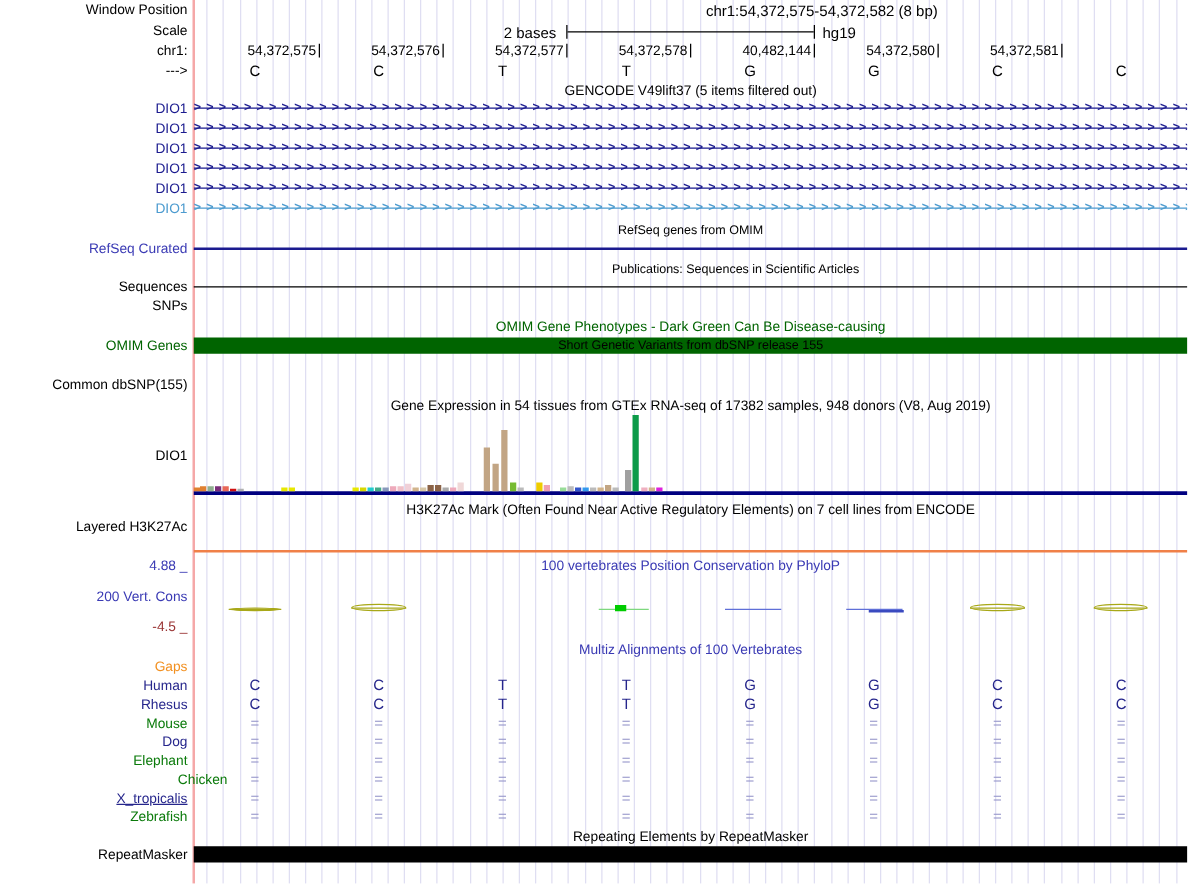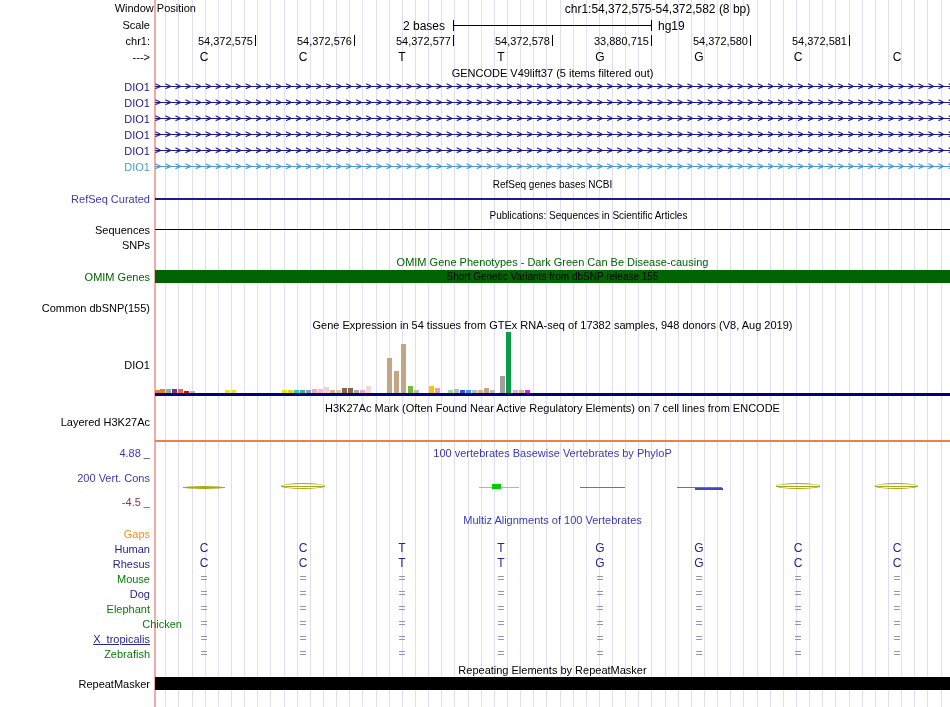--- a/index.html
+++ b/index.html
@@ -96,21 +96,21 @@
 
   <div class="hdr" style="left:530px;width:255px;top:2px;">chr1:54,372,575-54,372,582 (8 bp)</div>
 
   <div class="hdr" style="left:300px;width:145px;top:19px;text-align:right;">2 bases</div>
   <div class="scale-bracket" style="left:453px;width:197px;top:20px;height:11px;">
       <div class="mid"></div>
     </div>
   <div class="hdr" style="left:658px;width:60px;top:19px;text-align:left;">hg19</div>
 
   <div id="dyn-layer">
-      <div class="side-label" style="top: 1px; color: rgb(0, 0, 0); padding-left: 46px;">Window Position</div>
+      <div class="side-label" style="top: 1px; color: rgb(0, 0, 0);">Window Position</div>
       <div class="side-label" style="top: 18px; color: rgb(0, 0, 0);">Scale</div>
       <div class="side-label" style="top: 34px; color: rgb(0, 0, 0);">chr1:</div>
       <div class="side-label" style="top: 50px; color: rgb(0, 0, 0);">---&gt;</div>
       <div class="side-label" style="top: 80px; color: rgb(27, 27, 143);">DIO1</div>
       <div class="side-label" style="top: 96px; color: rgb(27, 27, 143);">DIO1</div>
       <div class="side-label" style="top: 112px; color: rgb(27, 27, 143);">DIO1</div>
       <div class="side-label" style="top: 128px; color: rgb(27, 27, 143);">DIO1</div>
       <div class="side-label" style="top: 144px; color: rgb(27, 27, 143);">DIO1</div>
       <div class="side-label" style="top: 160px; color: rgb(76, 155, 207);">DIO1</div>
       <div class="side-label" style="top: 192px; color: rgb(58, 58, 180);">RefSeq Curated</div>
@@ -127,38 +127,38 @@
       <div class="side-label" style="top: 542px; color: rgb(38, 38, 140);">Human</div>
       <div class="side-label" style="top: 557px; color: rgb(38, 38, 140);">Rhesus</div>
       <div class="side-label" style="top: 572px; color: rgb(10, 122, 10);">Mouse</div>
       <div class="side-label" style="top: 587px; color: rgb(38, 38, 140);">Dog</div>
       <div class="side-label" style="top: 602px; color: rgb(10, 122, 10);">Elephant</div>
       <div class="side-label" style="top: 617px; color: rgb(10, 122, 10); margin-left: 32px;">Chicken</div>
       <div class="side-label" style="top: 632px; color: rgb(38, 38, 140); text-decoration: underline;">X_tropicalis</div>
       <div class="side-label" style="top: 647px; color: rgb(10, 122, 10);">Zebrafish</div>
       <div class="side-label" style="top: 677px; color: rgb(0, 0, 0);">RepeatMasker</div>
       <div class="track-title" style="top: 67px; color: rgb(0, 0, 0); font-size: 11px;">GENCODE V49lift37 (5 items filtered out)</div>
-      <div class="track-title" style="top: 178px; color: rgb(0, 0, 0); font-size: 10px;">RefSeq genes bases NCBI</div>
+      <div class="track-title" style="top: 178px; color: rgb(0, 0, 0); font-size: 10px;">RefSeq genes from OMIM</div>
       <div class="track-title" style="top: 209px; color: rgb(0, 0, 0); font-size: 10px; padding-left: 36px;">Publications: Sequences in Scientific Articles</div>
       <div class="track-title" style="top: 256px; color: rgb(0, 100, 0); font-size: 11px;">OMIM Gene Phenotypes - Dark Green Can Be Disease-causing</div>
       <div class="track-title" style="top: 270px; color: rgb(0, 0, 0); font-size: 10px;">Short Genetic Variants from dbSNP release 155</div>
       <div class="track-title" style="top: 319px; color: rgb(0, 0, 0); font-size: 11px;">Gene Expression in 54 tissues from GTEx RNA-seq of 17382 samples, 948 donors (V8, Aug 2019)</div>
       <div class="track-title" style="top: 402px; color: rgb(0, 0, 0); font-size: 11px;">H3K27Ac Mark (Often Found Near Active Regulatory Elements) on 7 cell lines from ENCODE</div>
-      <div class="track-title" style="top: 447px; color: rgb(58, 58, 180); font-size: 11px;">100 vertebrates Basewise Vertebrates by PhyloP</div>
+      <div class="track-title" style="top: 447px; color: rgb(58, 58, 180); font-size: 11px;">100 vertebrates Position Conservation by PhyloP</div>
       <div class="track-title" style="top: 514px; color: rgb(58, 58, 180); font-size: 11px;">Multiz Alignments of 100 Vertebrates</div>
       <div class="track-title" style="top: 664px; color: rgb(0, 0, 0); font-size: 11px;">Repeating Elements by RepeatMasker</div>
       <div class="ruler-num" style="left: 163px; width: 90px; top: 35px;">54,372,575</div>
       <div class="ruler-tick" style="left: 255px; top: 35px;"></div>
       <div class="ruler-num" style="left: 262px; width: 90px; top: 35px;">54,372,576</div>
       <div class="ruler-tick" style="left: 354px; top: 35px;"></div>
       <div class="ruler-num" style="left: 361px; width: 90px; top: 35px;">54,372,577</div>
       <div class="ruler-tick" style="left: 453px; top: 35px;"></div>
       <div class="ruler-num" style="left: 460px; width: 90px; top: 35px;">54,372,578</div>
       <div class="ruler-tick" style="left: 552px; top: 35px;"></div>
-      <div class="ruler-num" style="left: 559px; width: 90px; top: 35px;">33,880,715</div>
+      <div class="ruler-num" style="left: 559px; width: 90px; top: 35px;">40,482,144</div>
       <div class="ruler-tick" style="left: 651px; top: 35px;"></div>
       <div class="ruler-num" style="left: 658px; width: 90px; top: 35px;">54,372,580</div>
       <div class="ruler-tick" style="left: 750px; top: 35px;"></div>
       <div class="ruler-num" style="left: 757px; width: 90px; top: 35px;">54,372,581</div>
       <div class="ruler-tick" style="left: 849px; top: 35px;"></div>
       <div class="base-letter" style="left: 189px; top: 51px;">C</div>
       <div class="base-letter" style="left: 288px; top: 51px;">C</div>
       <div class="base-letter" style="left: 387px; top: 51px;">T</div>
       <div class="base-letter" style="left: 486px; top: 51px;">T</div>
       <div class="base-letter" style="left: 585px; top: 51px;">G</div>

